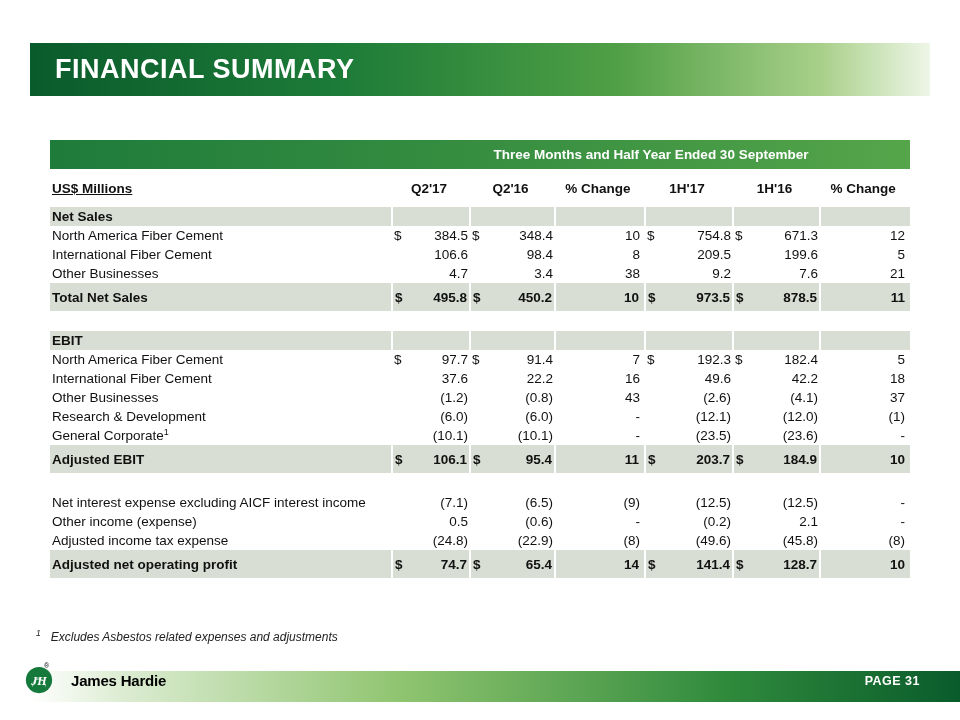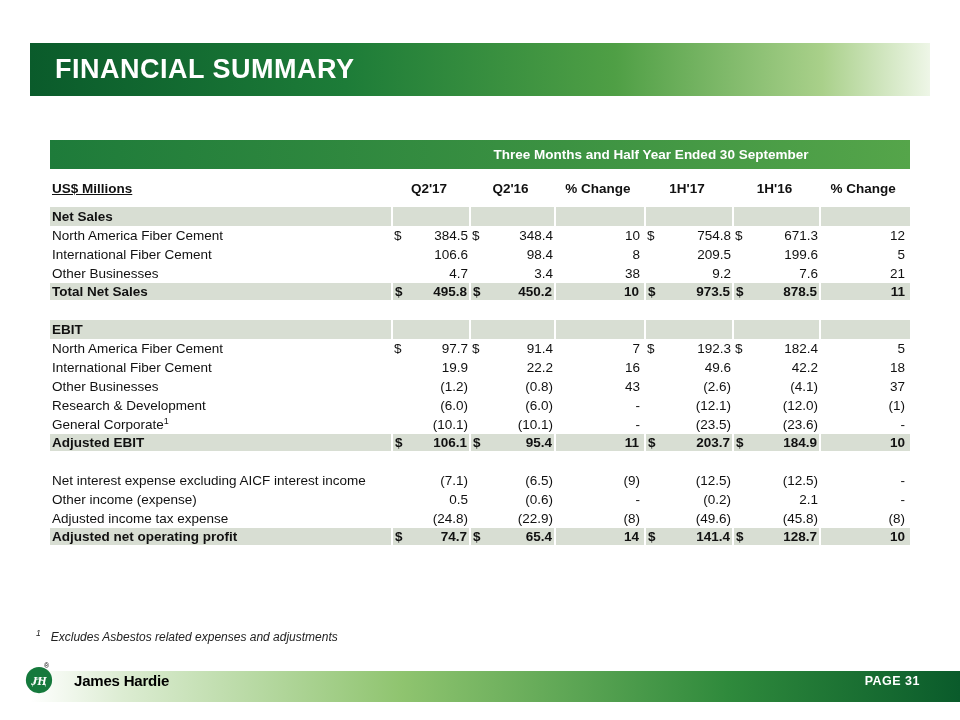--- a/index.html
+++ b/index.html
@@ -66,21 +66,21 @@
     white-space: nowrap;
   }
   thead th.label { text-align: left; padding-left: 2px; text-decoration: underline; }
   tbody td { height: 19px; white-space: nowrap; }
   td.label { text-align: left; padding-left: 2px; overflow: hidden; }
   td.dollar { text-align: left; padding-left: 2px; }
   td.val { text-align: right; padding-right: 2px; }
   td.chg { text-align: right; padding-right: 5px; }
 
   tr.section-row td { background: #d8ded3; font-weight: bold; height: 19px; }
-  tr.total-row td   { background: #d8ded3; font-weight: bold; height: 17px; }
+  tr.total-row td   { background: #d8ded3; font-weight: bold; height: 28px; }
   tr.gap-row td     { height: 20px; background: #ffffff; }
 
   tr.section-row td:nth-child(1), tr.total-row td:nth-child(1),
   tr.section-row td:nth-child(3), tr.total-row td:nth-child(3),
   tr.section-row td:nth-child(5), tr.total-row td:nth-child(5),
   tr.section-row td:nth-child(6), tr.total-row td:nth-child(6),
   tr.section-row td:nth-child(8), tr.total-row td:nth-child(8),
   tr.section-row td:nth-child(10), tr.total-row td:nth-child(10) {
     border-right: 2px solid #ffffff;
   }
@@ -116,24 +116,24 @@
     font-weight: bold;
     font-size: 12.5px;
     letter-spacing: 0.5px;
   }
   .logo {
     position: absolute;
     left: 24px;
     top: 665px;
     display: flex;
     align-items: center;
-    gap: 4px;
+    gap: 17px;
   }
   .logo-mark { width: 30px; height: 30px; display: block; }
-  .logo-text { font-weight: bold; font-size: 15px; color: #000000; letter-spacing: -0.2px; margin-left: 16px; }
+  .logo-text { font-weight: bold; font-size: 15px; color: #000000; letter-spacing: -0.2px; }
   .reg {
     position: absolute;
     left: 20px;
     top: -3px;
     font-size: 7px;
     color: #000;
     font-weight: normal;
   }
 </style>
 </head>
@@ -263,21 +263,21 @@
             <td class="chg">7</td>
             <td class="dollar">$</td>
             <td class="val">192.3</td>
             <td class="dollar">$</td>
             <td class="val">182.4</td>
             <td class="chg">5</td>
           </tr>
           <tr class="data-row">
             <td class="label">International Fiber Cement</td>
             <td class="dollar"></td>
-            <td class="val">19.9</td>
+            <td class="val">37.6</td>
             <td class="dollar"></td>
             <td class="val">22.2</td>
             <td class="chg">16</td>
             <td class="dollar"></td>
             <td class="val">49.6</td>
             <td class="dollar"></td>
             <td class="val">42.2</td>
             <td class="chg">18</td>
           </tr>
           <tr class="data-row">

